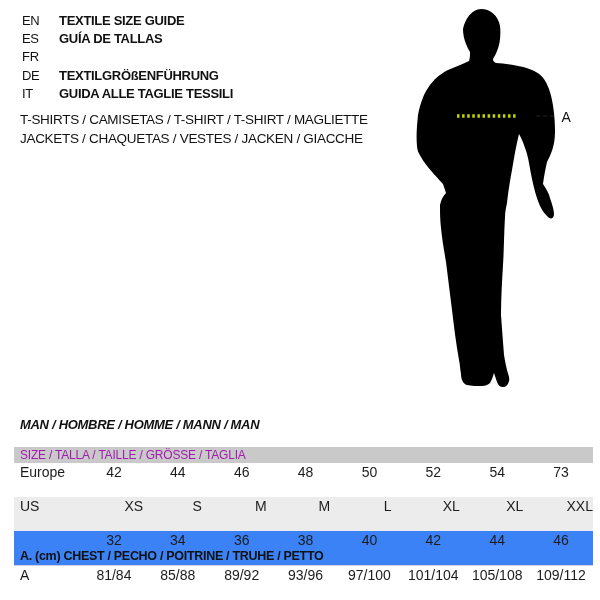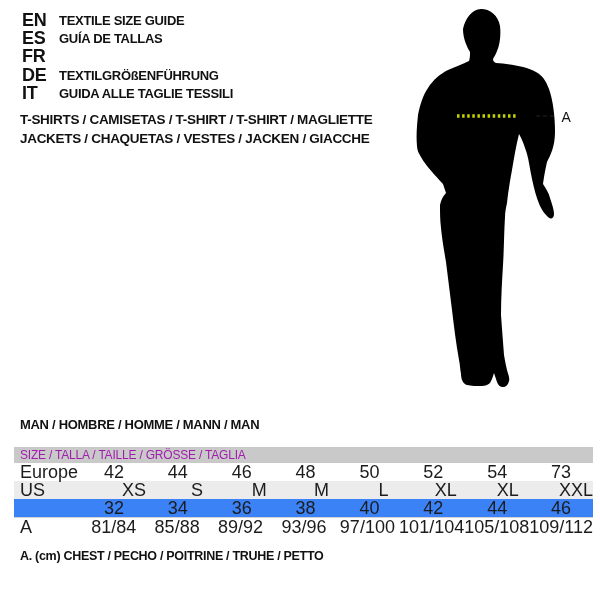--- a/index.html
+++ b/index.html
@@ -17,38 +17,38 @@
     position: absolute;
     top: 11px; left: 22px;
   }
   .lang-row {
     display: flex;
     height: 18.4px;
     align-items: center;
   }
   .lang-code {
     width: 37px;
-    font-size: 18px;
-    font-weight: bold;
+    font-size: 13px;
+    font-weight: normal;
     letter-spacing: -0.3px;
   }
   .lang-label {
     font-size: 13px;
     font-weight: bold;
     letter-spacing: -0.3px;
   }
 
   
   .categories {
     position: absolute;
     top: 110px; left: 20px;
   }
   .category-line {
     font-size: 13.5px;
-    font-weight: bold;
+    font-weight: normal;
     letter-spacing: -0.3px;
     line-height: 19px;
     white-space: nowrap;
   }
 
   
   .figure-wrap {
     position: absolute;
     top: 0; left: 405px;
     width: 175px; height: 400px;
@@ -61,41 +61,42 @@
   }
 
   
   .section-title {
     position: absolute;
     top: 417px; left: 20px;
     font-size: 13px;
     font-weight: bold;
     letter-spacing: -0.3px;
     white-space: nowrap;
+    font-style: italic;
   }
 
   
   .size-table {
     position: absolute;
     top: 447px; left: 14px;
     width: 579px;
   }
   .st-header {
     height: 16px;
     line-height: 16px;
     padding-left: 6px;
     font-size: 12px;
     color: #a21caf;
     letter-spacing: -0.2px;
   }
   .st-row {
     display: flex;
-    height: 18px;
+    height: 34px;
     line-height: 18px;
-    font-size: 18px;
+    font-size: 14px;
     color: #1c1c1c;
   }
   .st-row.band { }
   .st-row.last { border-top: 1px solid #d2d2d2; }
   .st-label {
     width: 68px;
     padding-left: 6px;
     text-align: left;
   }
   .st-cell {

